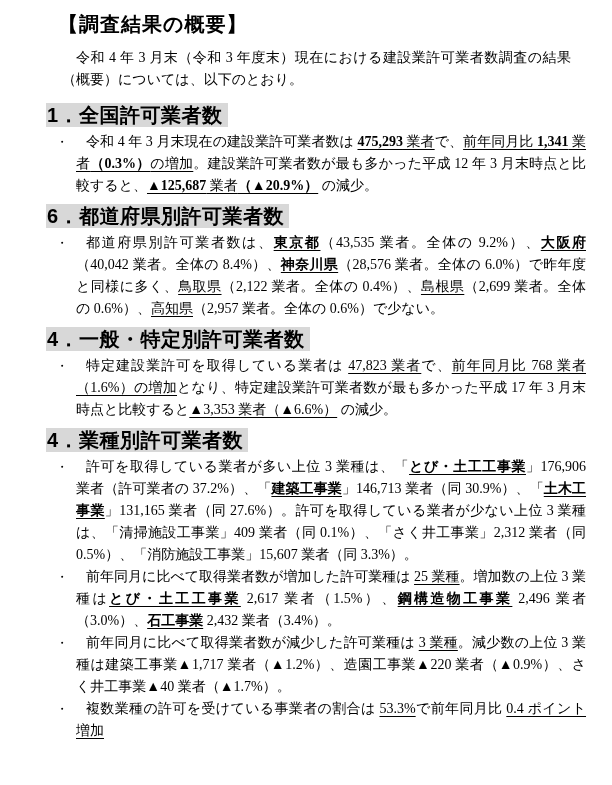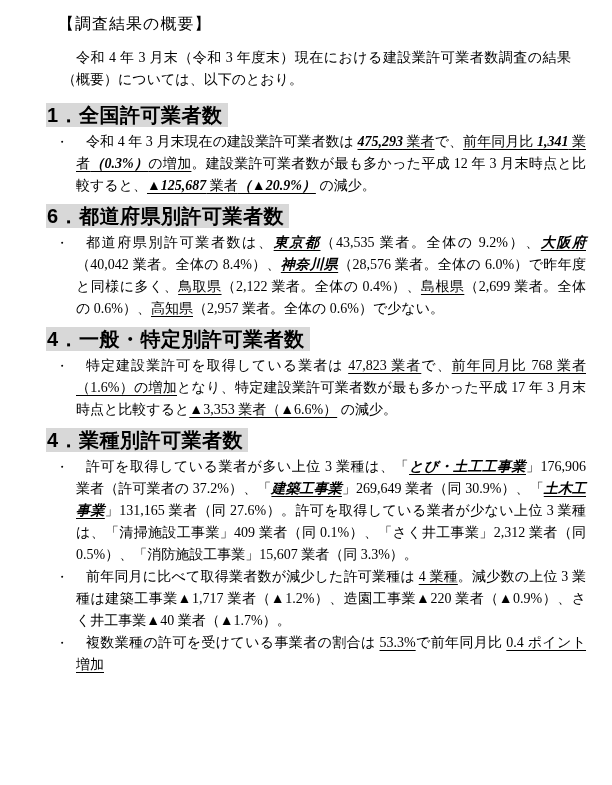--- a/index.html
+++ b/index.html
@@ -13,22 +13,22 @@
     background: #ffffff;
     color: var(--ink);
     font-family: "Liberation Serif", "DejaVu Serif", serif;
     font-size: 14px;
     line-height: 22px;
     padding: 10px 26px 8px 46px;
     overflow: hidden;
   }
   .doc-title {
     font-family: "Liberation Sans", "DejaVu Sans", sans-serif;
-    font-size: 16px;
-    font-weight: normal;
+    font-size: 20px;
+    font-weight: bold;
     letter-spacing: 1px;
     margin: 0 0 9px 12px;
     line-height: 28px;
   }
   .intro {
     margin: 0 15px 14px 16px;
     text-indent: 1em;
     text-align: justify;
   }
   .section { margin-bottom: 9px; }
@@ -53,21 +53,21 @@
     text-justify: inter-ideograph;
   }
   ul.bullets li::before {
     content: "・";
     position: absolute;
     left: 10px;
     top: 0;
     text-indent: 0;
     font-size: 12px;
   }
-  .b { font-weight: bold; font-style: italic; }
+  .b { font-weight: bold; }
   .u { text-decoration: underline; text-underline-offset: 3px; text-decoration-thickness: 1px; }
 </style>
 </head>
 <body>
 
 <div class="page">
 
   <h1 class="doc-title">【調査結果の概要】</h1>
 
   <p class="intro">令和 4 年 3 月末（令和 3 年度末）現在における建設業許可業者数調査の結果（概要）については、以下のとおり。</p>
@@ -89,19 +89,20 @@
   <div class="section">
     <h2 class="section-heading"><span class="hl">4．一般・特定別許可業者数</span></h2>
     <ul class="bullets">
       <li><span>特定建設業許可を取得している業者は </span><span class="u">47,823 業者</span><span>で、</span><span class="u">前年同月比 768 業者（1.6%）の増加</span><span>となり、特定建設業許可業者数が最も多かった平成 17 年 3 月末時点と比較すると</span><span class="u">▲3,353 業者（▲6.6%）</span><span> の減少。</span></li>
     </ul>
   </div>
 
   <div class="section">
     <h2 class="section-heading"><span class="hl">4．業種別許可業者数</span></h2>
     <ul class="bullets">
-      <li><span>許可を取得している業者が多い上位 3 業種は、「</span><span class="b u">とび・土工工事業</span><span>」176,906 業者（許可業者の 37.2%）、「</span><span class="b u">建築工事業</span><span>」269,649 業者（同 30.9%）、「</span><span class="b u">土木工事業</span><span>」131,165 業者（同 27.6%）。許可を取得している業者が少ない上位 3 業種は、「清掃施設工事業」409 業者（同 0.1%）、「さく井工事業」2,312 業者（同 0.5%）、「消防施設工事業」15,607 業者（同 3.3%）。</span></li>
-      <li><span>前年同月に比べて取得業者数が減少した許可業種は </span><span class="u">4 業種</span><span>。減少数の上位 3 業種は建築工事業▲1,717 業者（▲1.2%）、造園工事業▲220 業者（▲0.9%）、さく井工事業▲40 業者（▲1.7%）。</span></li>
+      <li><span>許可を取得している業者が多い上位 3 業種は、「</span><span class="b u">とび・土工工事業</span><span>」176,906 業者（許可業者の 37.2%）、「</span><span class="b u">建築工事業</span><span>」146,713 業者（同 30.9%）、「</span><span class="b u">土木工事業</span><span>」131,165 業者（同 27.6%）。許可を取得している業者が少ない上位 3 業種は、「清掃施設工事業」409 業者（同 0.1%）、「さく井工事業」2,312 業者（同 0.5%）、「消防施設工事業」15,607 業者（同 3.3%）。</span></li>
+      <li><span>前年同月に比べて取得業者数が増加した許可業種は </span><span class="u">25 業種</span><span>。増加数の上位 3 業種は</span><span class="b u">とび・土工工事業</span><span> 2,617 業者（1.5%）、</span><span class="b u">鋼構造物工事業</span><span> 2,496 業者（3.0%）、</span><span class="b u">石工事業</span><span> 2,432 業者（3.4%）。</span></li>
+      <li><span>前年同月に比べて取得業者数が減少した許可業種は </span><span class="u">3 業種</span><span>。減少数の上位 3 業種は建築工事業▲1,717 業者（▲1.2%）、造園工事業▲220 業者（▲0.9%）、さく井工事業▲40 業者（▲1.7%）。</span></li>
       <li><span>複数業種の許可を受けている事業者の割合は </span><span class="u">53.3%</span><span>で前年同月比 </span><span class="u">0.4 ポイント増加</span></li>
     </ul>
   </div>
 
 </div>
 
 </body></html>

